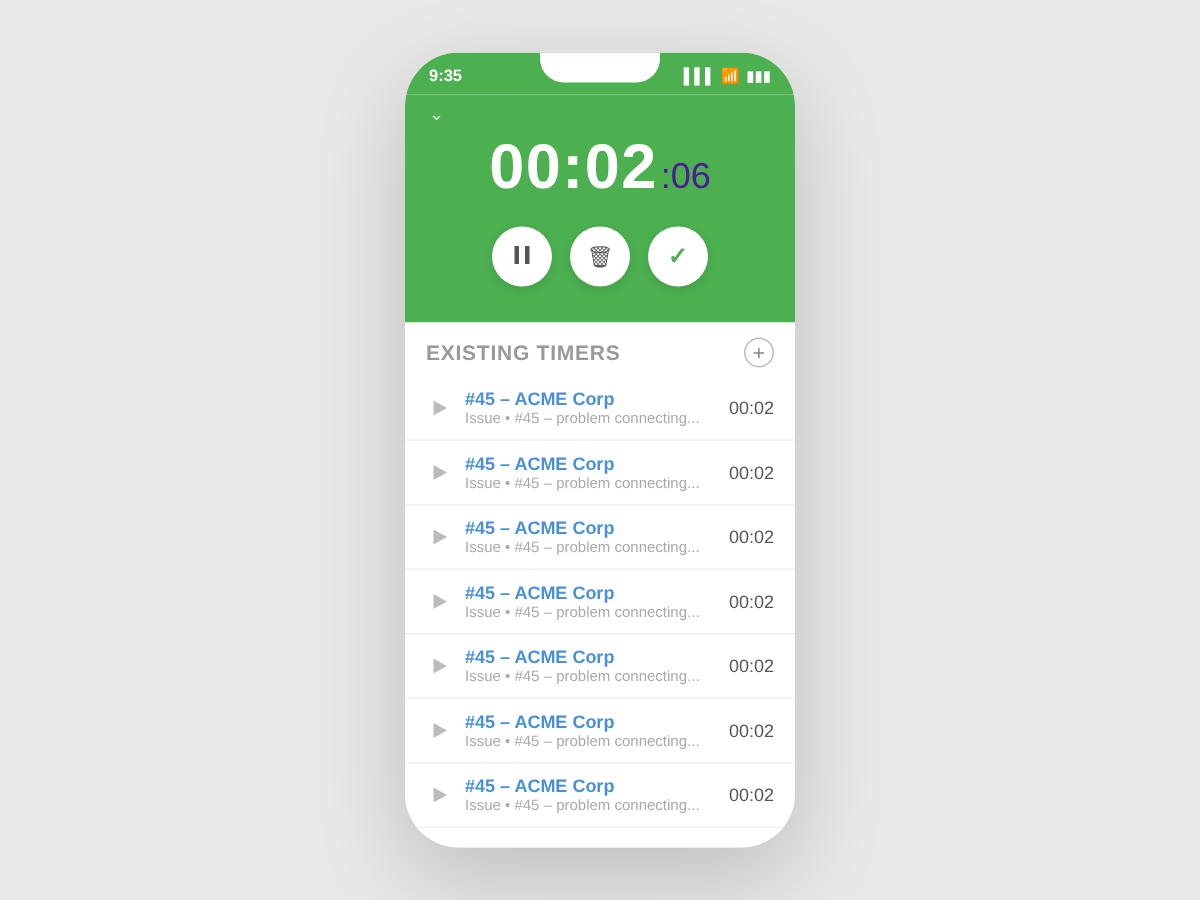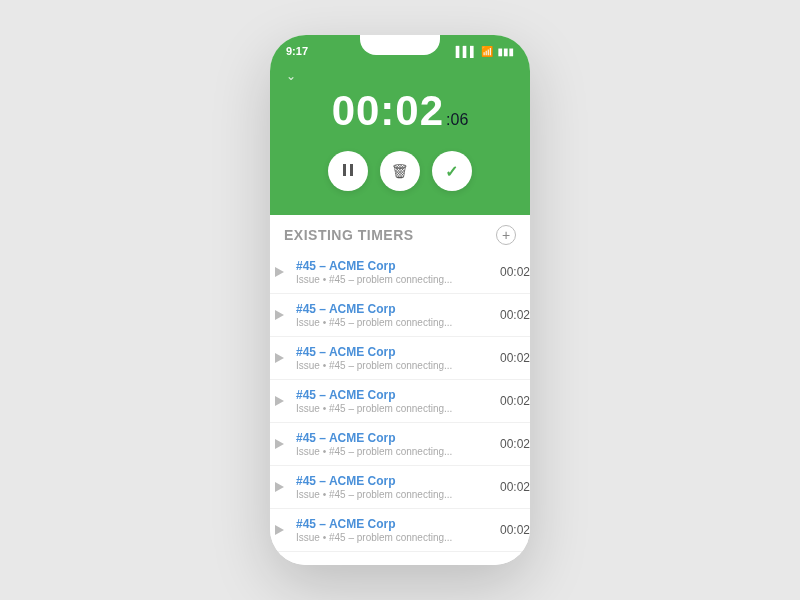--- a/index.html
+++ b/index.html
@@ -89,23 +89,23 @@
     }
 
     .timer-main {
       font-size: 42px;
       font-weight: 700;
       color: #fff;
       letter-spacing: 1px;
     }
 
     .timer-seconds {
-      font-size: 16px;
+      font-size: 24px;
       font-weight: 400;
-      color: #0f172a;
+      color: #4c1d95;
       margin-left: 2px;
     }
 
     .timer-controls {
       display: flex;
       gap: 12px;
       align-items: center;
     }
 
     .ctrl-btn {
@@ -172,21 +172,21 @@
       justify-content: center;
       cursor: pointer;
       font-size: 14px;
       color: #888;
       line-height: 1;
     }
 
     .timer-item {
       display: flex;
       align-items: center;
-      padding: 8px 0;
+      padding: 8px 14px;
       border-bottom: 1px solid #f0f0f0;
     }
 
     .play-icon {
       width: 18px;
       height: 18px;
       margin-right: 8px;
       flex-shrink: 0;
       display: flex;
       align-items: center;
@@ -224,21 +224,21 @@
       margin-left: 8px;
     }
   </style>
 </head>
 <body>
 
 <div class="phone-frame">
   <div class="phone-notch"></div>
 
   <div class="status-bar">
-    <span class="status-time">9:17</span>
+    <span class="status-time">9:35</span>
     <div class="status-icons">
       <span>▌▌▌</span>
       <span>📶</span>
       <span>▮▮▮</span>
     </div>
   </div>
 
   <div class="header-section">
     <div class="chevron-down">⌄</div>
 

